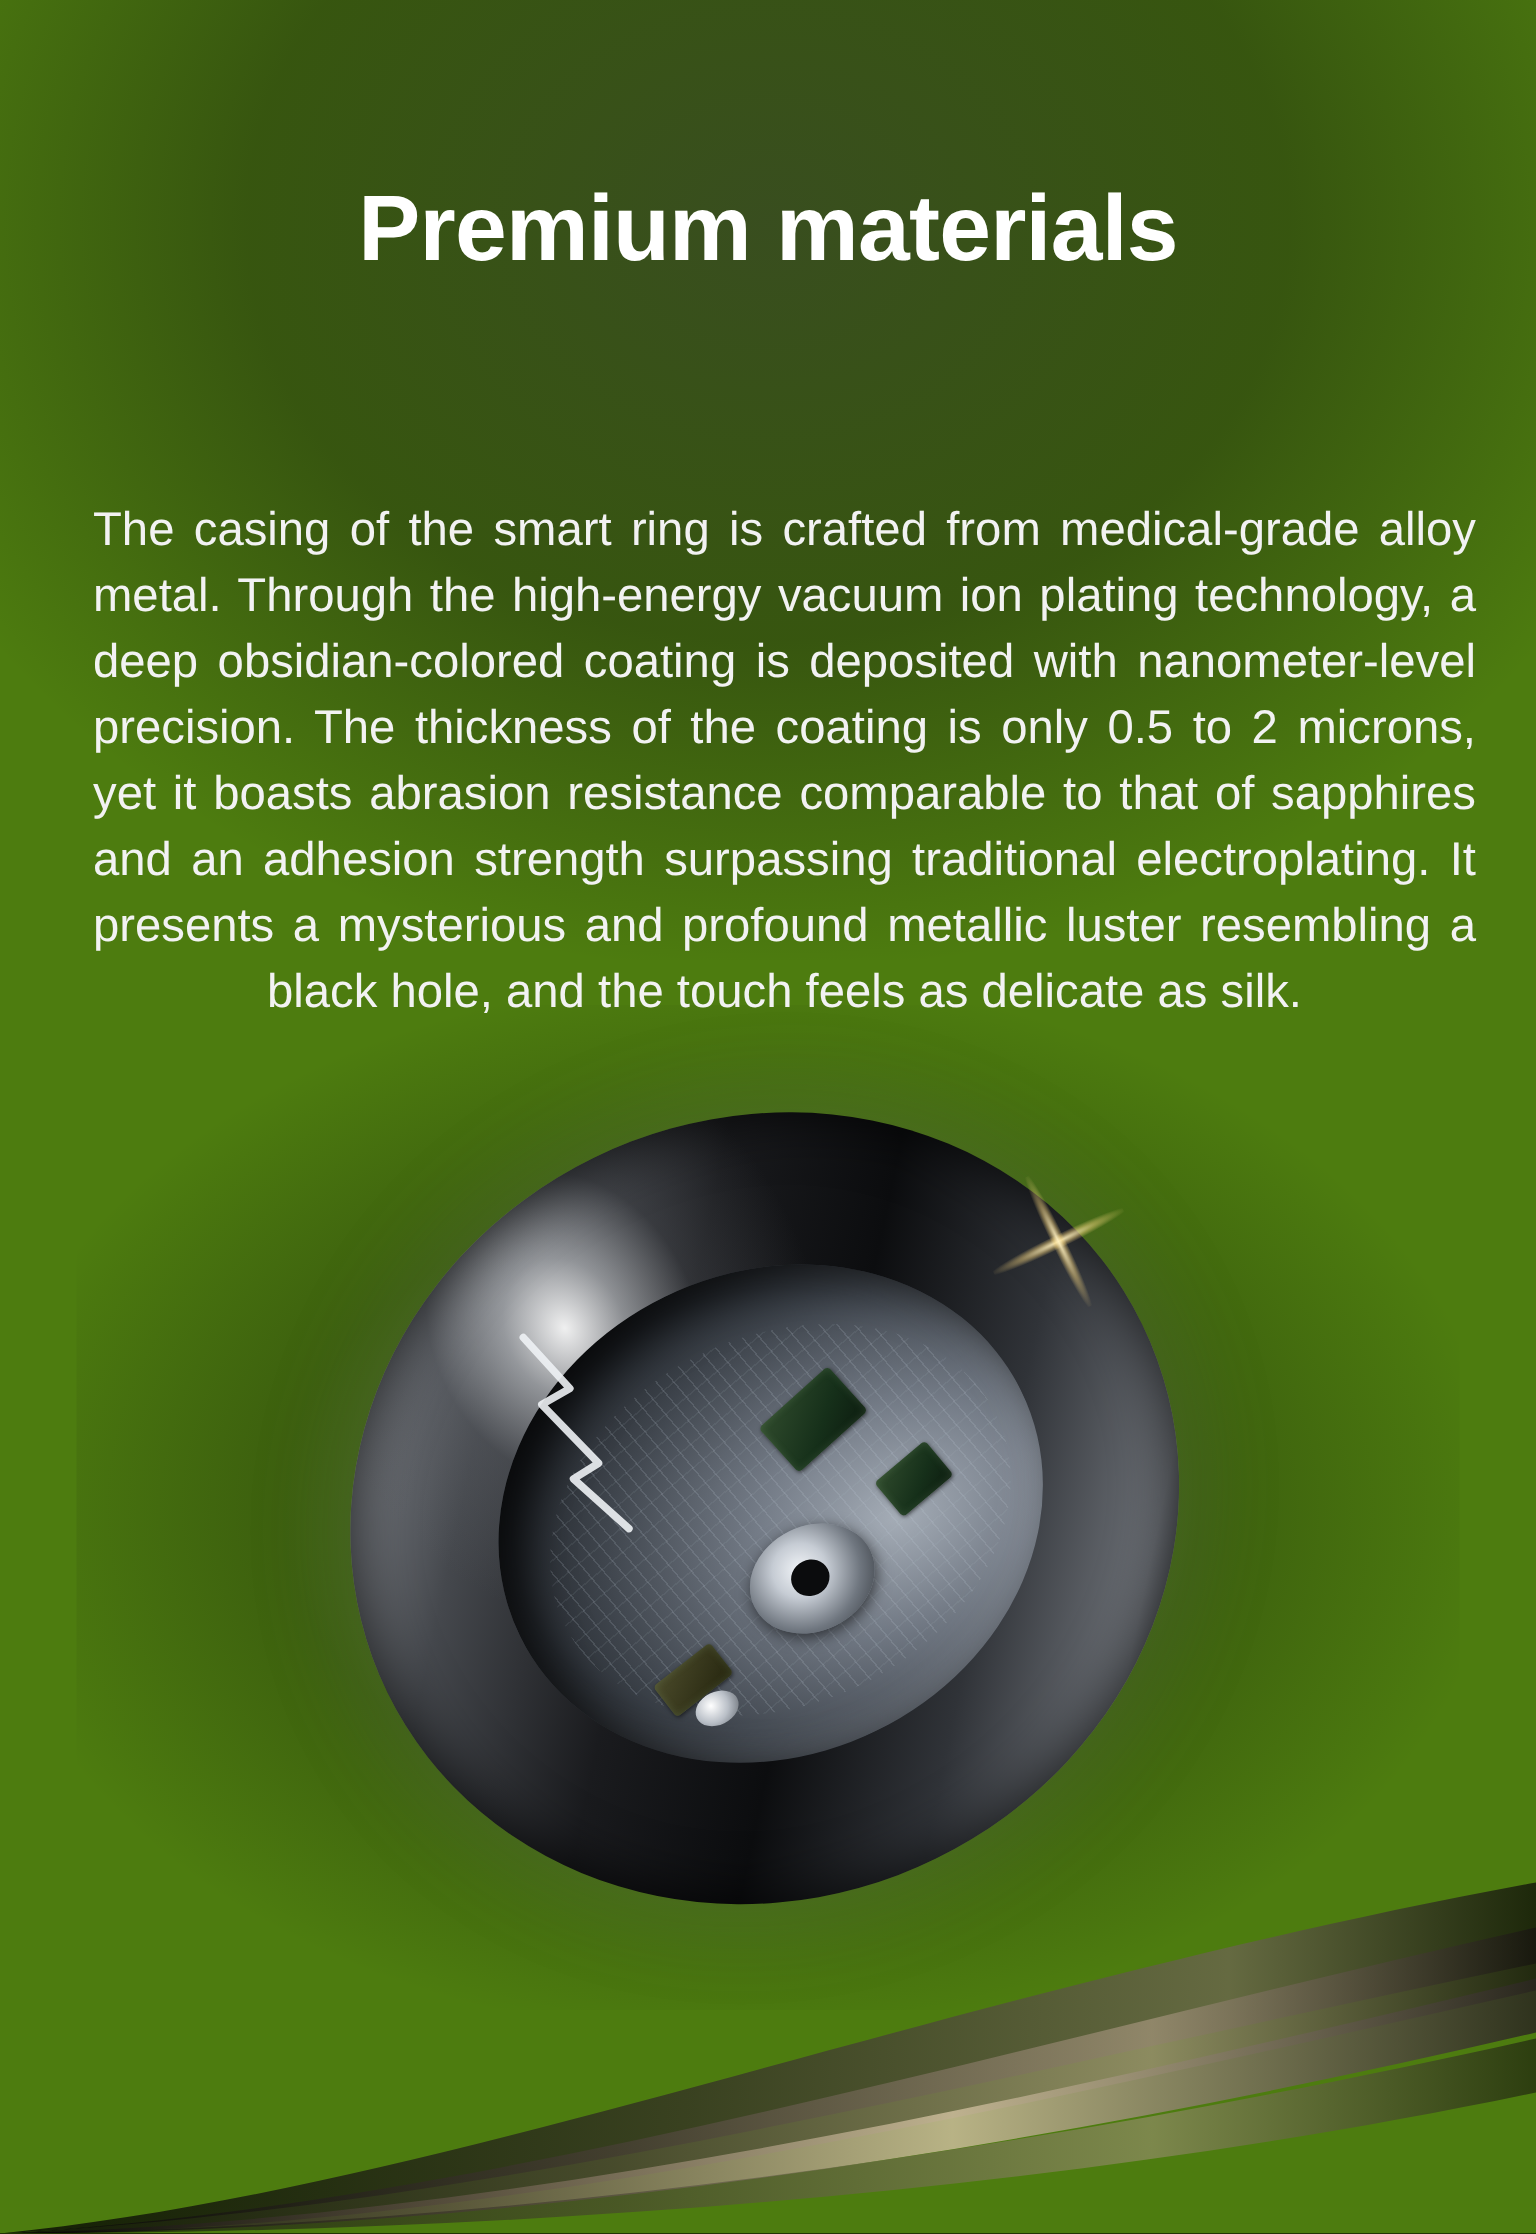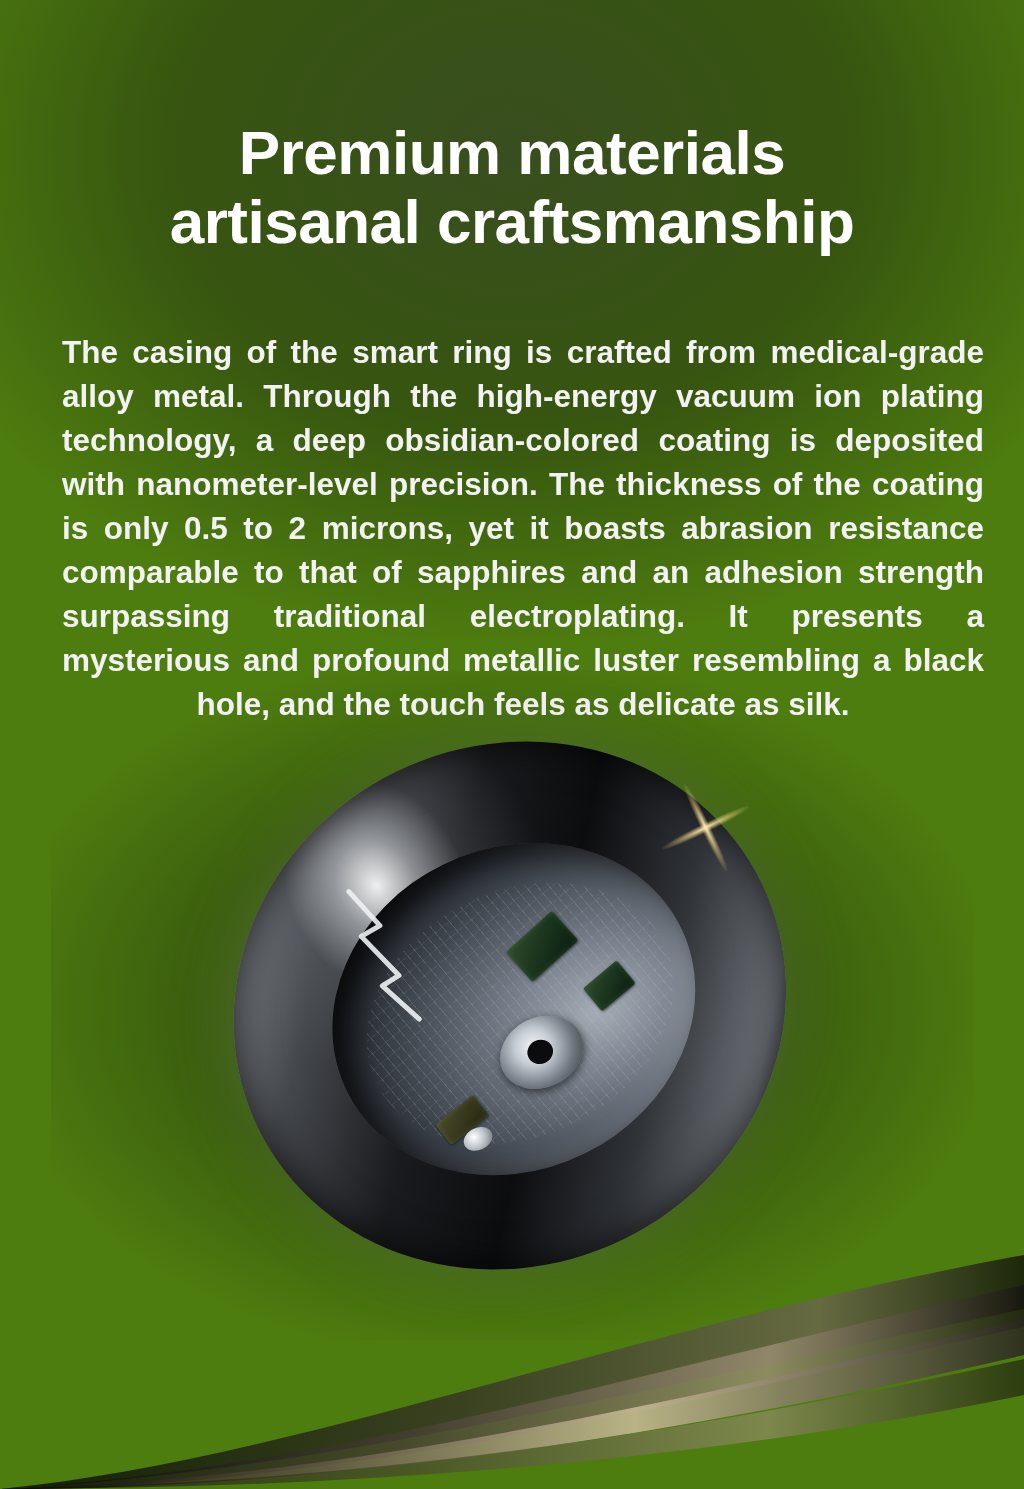--- a/index.html
+++ b/index.html
@@ -63,21 +63,21 @@
   .body-copy {
     position: absolute;
     left: 62px;
     top: 298px;
     width: 922px;
     color: #f2f2f2;
     font-size: 31.5px;
     line-height: 44px;
     text-align: justify;
     text-align-last: center;
-    font-weight: 700;
+    font-weight: 400;
   }
 
   
   .ring-stage {
     position: absolute;
     left: 0;
     top: 700px;
     width: 1024px;
     height: 620px;
   }
@@ -216,21 +216,20 @@
 </head>
 <body>
 
 <div class="page">
 
   <div class="bg-glow-top"></div>
   <div class="bg-glow-mid"></div>
 
   <div class="headline">
     <span class="line1">Premium materials</span>
-    <span class="line2">artisanal craftsmanship</span>
   </div>
 
   <p class="body-copy">The casing of the smart ring is crafted from medical-grade alloy metal. Through the high-energy vacuum ion plating technology, a deep obsidian-colored coating is deposited with nanometer-level precision. The thickness of the coating is only 0.5 to 2 microns, yet it boasts abrasion resistance comparable to that of sapphires and an adhesion strength surpassing traditional electroplating. It presents a mysterious and profound metallic luster resembling a black hole, and the touch feels as delicate as silk.</p>
 
   <div class="ring-stage">
     <div class="ring-wrap">
 
       <div class="band-outer"></div>
 
       <div class="band-inner">

